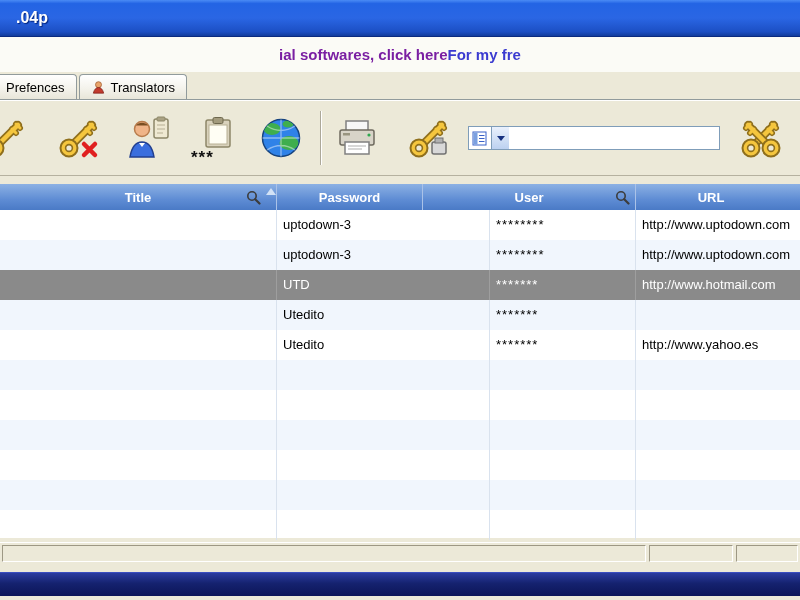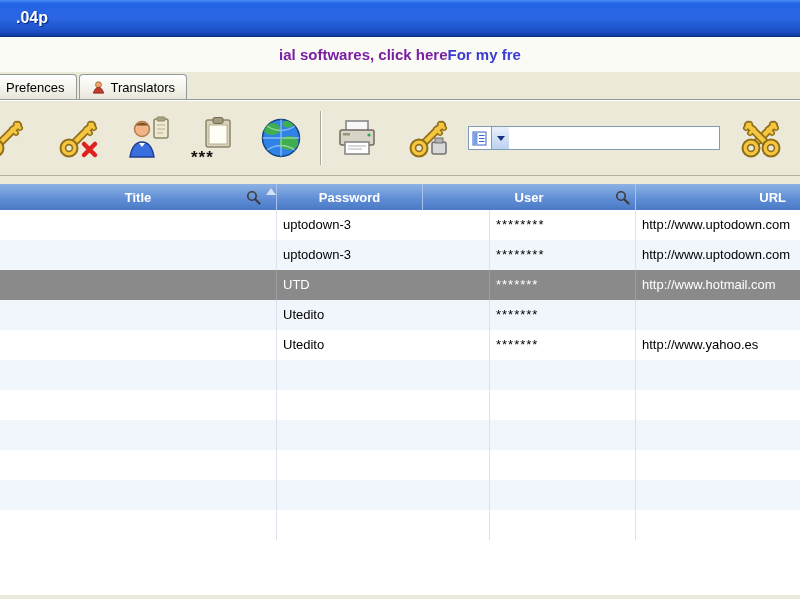--- a/index.html
+++ b/index.html
@@ -41,27 +41,27 @@
   .combo .cicon { margin:0 4px 0 3px; display:flex; }
   .combo .ctext { flex:1; font-size:13px; color:#000; }
   .combo .carrow { width:18px; height:22px; background:linear-gradient(180deg,#eaf1fc,#bcd1f0);
                    border-left:1px solid #7f9db9; display:flex; align-items:center; justify-content:center; }
   .combo .carrow i { width:0; height:0; border-left:4px solid transparent; border-right:4px solid transparent;
                      border-top:5px solid #17317f; }
 
   .toolgap { height:8px; background:#ece9d8; }
 
   
-  .grid { height:411px; background:#fff; }
+  .grid { height:354px; background:#fff; }
   .ghead { height:26px; display:flex; background:linear-gradient(180deg,#8cb1e4 0%,#5e8cd4 60%,#4a7ac6 100%);
            color:#fff; font-weight:bold; font-size:13px; }
   .hcell { display:flex; align-items:center; justify-content:center; position:relative;
            border-right:1px solid #aac2e8; cursor:pointer; }
   .c-title { width:277px; } .c-user { width:213px; } .c-pass { width:146px; } .c-url { flex:1; border-right:none; }
-  .h-url { justify-content:flex-end; padding-right:14px; }
+  .h-url { justify-content:center; padding-right:14px; }
   .hmag { position:absolute; top:6px; display:flex; }
   .hmag.m-title { right:15px; } .hmag.m-user { right:5px; }
   .sort-up { position:absolute; right:0; top:4px; width:0; height:0;
              border-left:5px solid transparent; border-right:5px solid transparent; border-bottom:7px solid #d2e2f6; }
 
   .rows { height:332px; background:#fff; }
   .row { height:30px; display:flex; font-size:13px; color:#000; cursor:default; }
   .row:nth-child(even) { background:#f1f6fd; }
   .row .cell { line-height:29px; white-space:nowrap; overflow:hidden; border-right:1px solid #d9e2ee; }
   .row .cell.c-url { border-right:none; padding-left:6px; }

